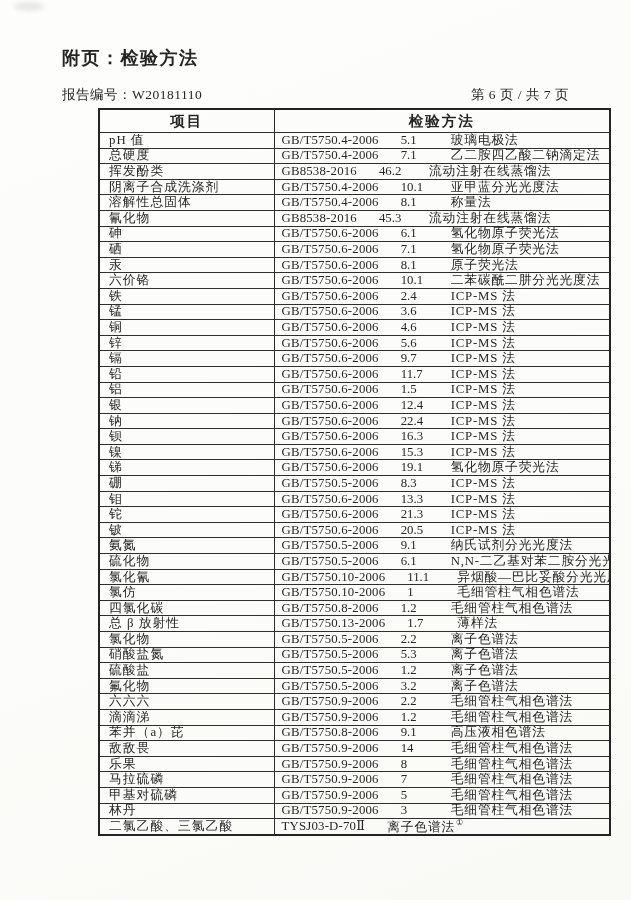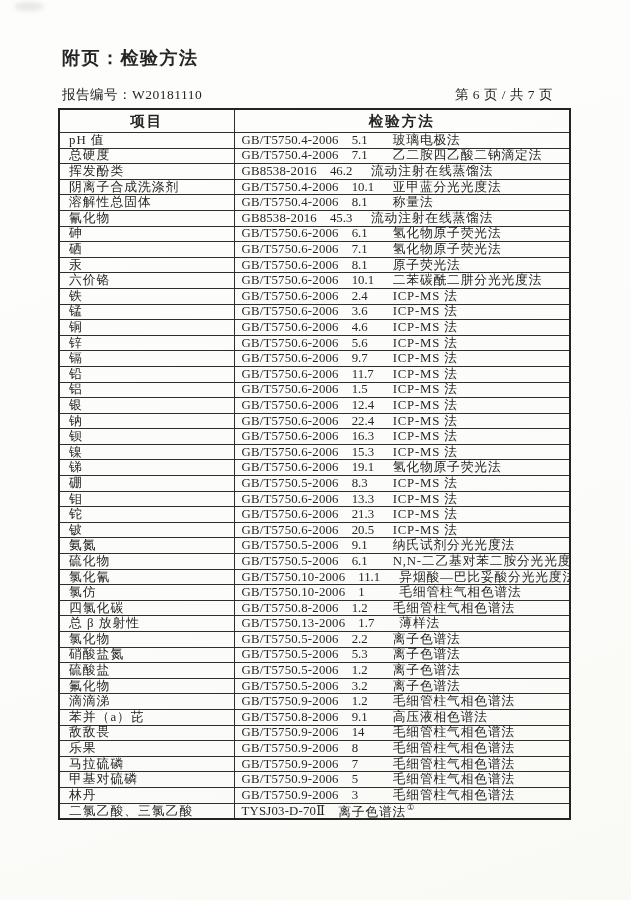--- a/index.html
+++ b/index.html
@@ -8,60 +8,61 @@
     background:#f2f2ef;
     font-family:"Liberation Serif","DejaVu Serif",serif;
     color:#2b2b2b;
     overflow:hidden;
   }
   .sheet{
     position:relative;
     width:631px;height:900px;
     box-sizing:border-box;
     background:linear-gradient(160deg,#fdfdfc 0%,#fcfcfa 55%,#f9f9f6 100%);
-    padding:46px 76px 0 58px;
+    padding:46px 60px 0 58px;
   }
   .corner-smudge{
     position:absolute;left:14px;top:2px;width:30px;height:9px;
     background:#e3e3df;border-radius:50%;filter:blur(2px);opacity:.8;
   }
   .title{
     margin:0 0 8px 4px;
     font-size:18px;font-weight:600;letter-spacing:1.5px;
     color:#242424;
   }
   .meta-row{
     display:flex;justify-content:space-between;align-items:baseline;
     font-size:13.5px;letter-spacing:.5px;
     margin:16px 2px 4px 4px;color:#262626;
   }
   table.methods{
     width:513px;
     border-collapse:collapse;
     table-layout:fixed;
     border:2px solid #242424;
+    margin-left:40px;
   }
   .methods th,.methods td{
     border:1px solid #2e2e2e;
     overflow:hidden;
   }
   .methods thead th{
     height:22px;padding:0;
     font-size:14.5px;font-weight:600;letter-spacing:2px;
     text-align:center;color:#242424;
   }
   col.c-item{width:175px;}
   .methods td{
     height:14.6px;padding:0;
     font-size:12.8px;line-height:1;
     white-space:nowrap;color:#272727;
   }
   td.item{padding-left:9px;letter-spacing:1px;}
   .mline{
-    display:flex;align-items:center;gap:13px;
+    display:flex;align-items:center;gap:22px;
     padding-left:7px;white-space:nowrap;
   }
   .m-std{letter-spacing:.2px;}
   .m-sec{min-width:28px;}
   .m-name{letter-spacing:.8px;position:relative;text-align:right;}
   .m-sup{font-size:8px;vertical-align:6px;letter-spacing:0;margin-left:1px;}
 </style>
 </head>
 <body>
 
@@ -477,20 +478,30 @@
     <td class="item">氟化物</td>
     <td>
       <div class="mline">
         <span class="m-std">GB/T5750.5-2006</span>
         <span class="m-sec">3.2</span>
         <span class="m-name"><span class="nm">离子色谱法</span></span>
       </div>
     </td>
   </tr>
 
+  <tr>
+    <td class="item">六六六</td>
+    <td>
+      <div class="mline">
+        <span class="m-std">GB/T5750.9-2006</span>
+        <span class="m-sec">2.2</span>
+        <span class="m-name"><span class="nm">毛细管柱气相色谱法</span></span>
+      </div>
+    </td>
+  </tr>
 
   <tr>
     <td class="item">滴滴涕</td>
     <td>
       <div class="mline">
         <span class="m-std">GB/T5750.9-2006</span>
         <span class="m-sec">1.2</span>
         <span class="m-name"><span class="nm">毛细管柱气相色谱法</span></span>
       </div>
     </td>

